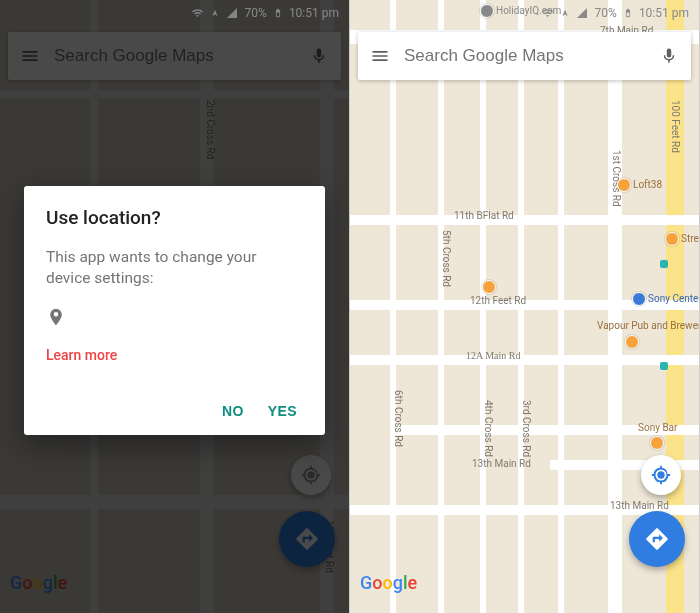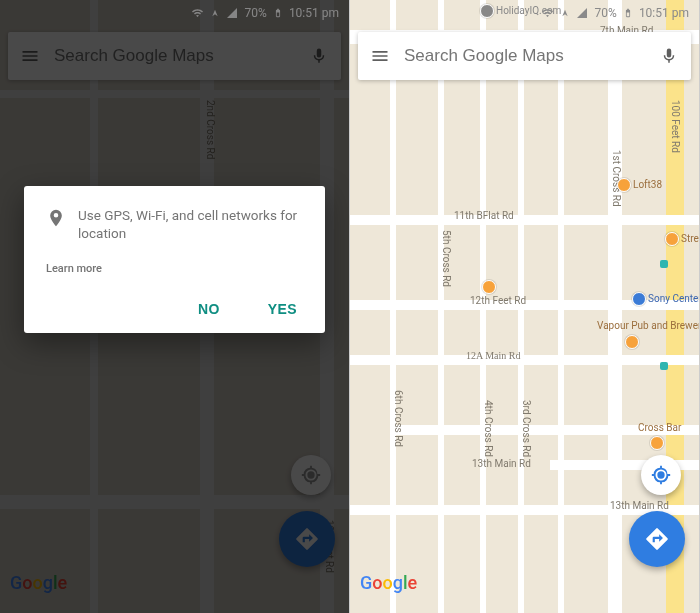--- a/index.html
+++ b/index.html
@@ -115,22 +115,22 @@
   .dialog {
     position:absolute; left:24px; right:24px; top:186px;
     background:#fff; border-radius:3px; padding:20px 22px 10px;
     box-shadow:0 10px 30px rgba(0,0,0,.4); z-index:35;
   }
   .dialog h2 { font-size:19px; font-weight:500; color:#222; margin-bottom:18px; }
   .dialog .body { font-size:15.5px; color:#757575; line-height:1.35; margin-bottom:16px; }
   .dialog .row { display:flex; gap:12px; align-items:flex-start; margin-bottom:20px; }
   .dialog .row svg { flex:none; margin-top:2px; fill:#757575; }
   .dialog .row span { font-size:13.5px; color:#757575; line-height:1.35; }
-  .dialog .learn { font-size:11px; color:#737373; font-weight:500; margin-bottom:22px; cursor:pointer; }
-  .dialog .actions { display:flex; justify-content:flex-end; gap:48px; padding:4px 6px 6px; }
+  .dialog .learn { font-size:14px; color:#ef4444; font-weight:500; margin-bottom:36px; cursor:pointer; }
+  .dialog .actions { display:flex; justify-content:flex-end; gap:24px; padding:4px 6px 6px; }
   .dialog .actions button { border:none; background:none; color:#0f8e82; font-size:14px; font-weight:700; letter-spacing:.4px; cursor:pointer; }
 
   .phone.left .searchbar, .phone.left .fab, .phone.left .google-logo {
     filter: brightness(.55);
   }
 </style>
 </head>
 <body>
 
 <div class="phone left">
@@ -194,25 +194,26 @@
         <path d="M21.7 11.3l-9-9a1 1 0 00-1.4 0l-9 9a1 1 0 000 1.4l9 9a1 1 0 001.4 0l9-9a1 1 0 000-1.4zM14 14.5V12h-4v3H8v-4a1 1 0 011-1h5V7.5l3.5 3.5z"></path>
       </svg>
   </div>
 
   <div class="google-logo">
     <span class="g1">G</span><span class="g2">o</span><span class="g3">o</span><span class="g4">g</span><span class="g5">l</span><span class="g6">e</span>
   </div>
 
   <div class="scrim"></div>
   <div class="dialog">
+    <h2>Use location?</h2>
+    <div class="body">This app wants to change your device settings:</div>
     <div class="row">
       <svg width="20" height="20" viewBox="0 0 24 24">
           <path d="M12 2a7 7 0 00-7 7c0 5.25 7 13 7 13s7-7.75 7-13a7 7 0 00-7-7zm0 9.5A2.5 2.5 0 1112 6a2.5 2.5 0 010 5.5z"></path>
         </svg>
-      <span>Use GPS, Wi-Fi, and cell networks for location</span>
     </div>
     <div class="learn">Learn more</div>
     <div class="actions">
       <button>NO</button>
       <button>YES</button>
     </div>
   </div>
 </div>
 
 <div class="phone right">
@@ -246,21 +247,21 @@
     <span class="rdlabel v" style="left:91px; top:230px;">5th Cross Rd</span>
     <span class="rdlabel v" style="left:43px; top:390px;">6th Cross Rd</span>
 
     <span class="poi" style="left:130px; top:4px; color:#888;"><span class="poi-icon" style="background:#888"></span><span>HolidayIQ.com</span></span>
     <span class="poi" style="left:267px; top:178px;"><span class="poi-icon"></span><span>Loft38</span></span>
     <span class="poi" style="left:315px; top:232px;"><span class="poi-icon"></span><span>Streisan</span></span>
     <span class="poi poi-blue" style="left:282px; top:292px;"><span class="poi-icon"></span><span>Sony Center</span></span>
     <span class="poi" style="left:247px; top:320px;"><span>Vapour Pub and Brewery</span></span>
     <span class="poi-icon" style="position:absolute; left:275px; top:335px;"></span>
     <span class="poi-icon" style="position:absolute; left:132px; top:280px;"></span>
-    <span class="poi" style="left:288px; top:422px;"><span>Cross Bar</span></span>
+    <span class="poi" style="left:288px; top:422px;"><span>Sony Bar</span></span>
     <span class="poi-icon" style="position:absolute; left:300px; top:436px;"></span>
     <span class="poi-teal" style="left:310px; top:260px;"></span>
     <span class="poi-teal" style="left:310px; top:362px;"></span>
   </div>
 
   <div class="statusbar">
     <span class="icon">
         <svg width="15" height="12" viewBox="0 0 24 24">
           <path d="M1 9l2 2c4.97-4.97 13.03-4.97 18 0l2-2C16.93 2.93 7.07 2.93 1 9zm8 8l3 3 3-3c-1.66-1.66-4.34-1.66-6 0zm-4-4l2 2c2.76-2.76 7.24-2.76 10 0l2-2C15.14 9.14 8.86 9.14 5 13z"></path>
         </svg>

